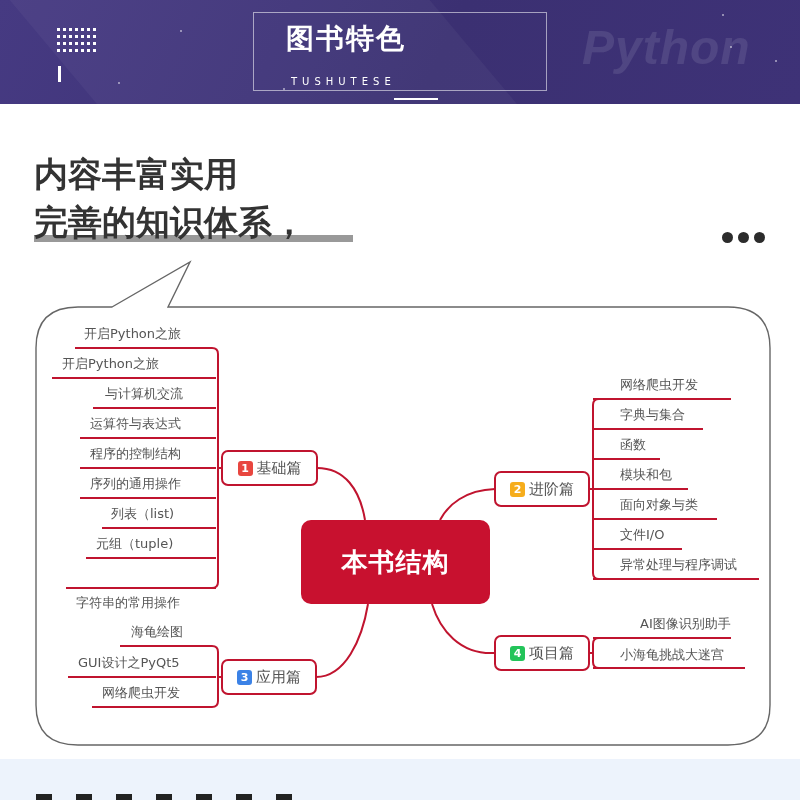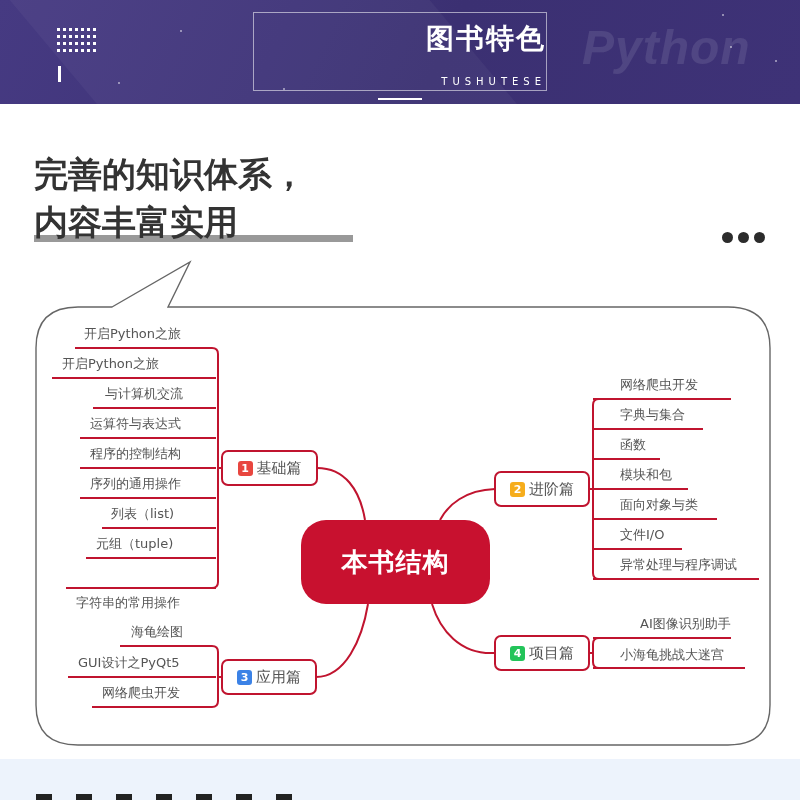--- a/index.html
+++ b/index.html
@@ -20,21 +20,21 @@
   .dot-grid {
     position: absolute; left: 57px; top: 28px;
     display: grid; grid-template-columns: repeat(7, 3px); grid-auto-rows: 3px;
     column-gap: 3px; row-gap: 4px;
   }
   .dot-grid span { width: 3px; height: 3px; background: #ffffff; display: block; }
   .vbar { position: absolute; left: 58px; top: 66px; width: 3px; height: 16px; background: #ffffff; }
   .title-box {
     position: absolute; left: 253px; top: 12px; width: 294px; height: 79px;
     border: 1px solid rgba(255,255,255,0.55);
-    text-align: right; color: #ffffff;
+    text-align: left; color: #ffffff; padding-left: 32px;
   }
   .title-cn { margin-top: 9px; font-size: 28px; font-weight: bold; letter-spacing: 2px; line-height: 34px; }
   .title-en { font-size: 10px; letter-spacing: 5px; margin-top: 20px; line-height: 12px; padding-left: 5px; }
   .title-line { width: 44px; height: 2px; background: #ffffff; margin: 10px auto 0; }
   .python-wm {
     position: absolute; left: 582px; top: 20px; font-size: 48px; font-weight: bold; font-style: italic;
     color: rgba(255,255,255,0.10); font-family: "Liberation Sans", sans-serif; letter-spacing: 1px;
   }
   .star { position: absolute; width: 2px; height: 2px; background: rgba(255,255,255,0.6); border-radius: 50%; }
 
@@ -53,21 +53,21 @@
   }
   .branch {
     position: absolute; height: 36px; border: 2px solid #c0142f; border-radius: 7px; background: #ffffff;
     display: flex; align-items: center; justify-content: center; font-size: 15px; color: #555555;
   }
   .badge {
     display: inline-flex; width: 15px; height: 15px; border-radius: 3px; color: #fff; font-size: 11px;
     align-items: center; justify-content: center; font-weight: bold; margin-right: 4px;
   }
   .root {
-    position: absolute; left: 301px; top: 520px; width: 189px; height: 84px; border-radius: 25px;
+    position: absolute; left: 301px; top: 520px; width: 189px; height: 84px; border-radius: 10px;
     background: #c8112f; color: #ffffff; font-size: 26px; font-weight: bold;
     display: flex; align-items: center; justify-content: center; letter-spacing: 1px;
   }
 
   
   .bottom-band { position: absolute; left: 0; top: 759px; width: 800px; height: 41px; background: #edf3fc; }
   .bottom-glyphs { position: absolute; left: 36px; top: 794px; display: flex; gap: 24px; }
   .bottom-glyphs span { width: 16px; height: 6px; background: #222; display: block; }
 </style>
 </head>
@@ -115,22 +115,22 @@
   <div class="title-box">
     <div class="title-cn">图书特色</div>
     <div class="title-en">TUSHUTESE</div>
     <div class="title-line"></div>
   </div>
   <div class="python-wm">Python</div>
 </div>
 
 <div class="headline-bar"></div>
 <div class="headline">
+  <div class="line line2">内容丰富实用</div>
   <div class="line">完善的知识体系，</div>
-  <div class="line line2">内容丰富实用</div>
 </div>
 <div class="more-dots">
     <span></span>
     <span></span>
     <span></span>
   </div>
 
 <svg class="canvas" width="800" height="800">
 
   <path d="M 112 307 L 190 262 L 168 307 L 728 307 Q 770 307 770 348 L 770 705 Q 770 745 728 745 L 78 745 Q 36 745 36 705 L 36 348 Q 36 307 78 307 Z" fill="#ffffff" stroke="#666666" stroke-width="1.4"></path>

